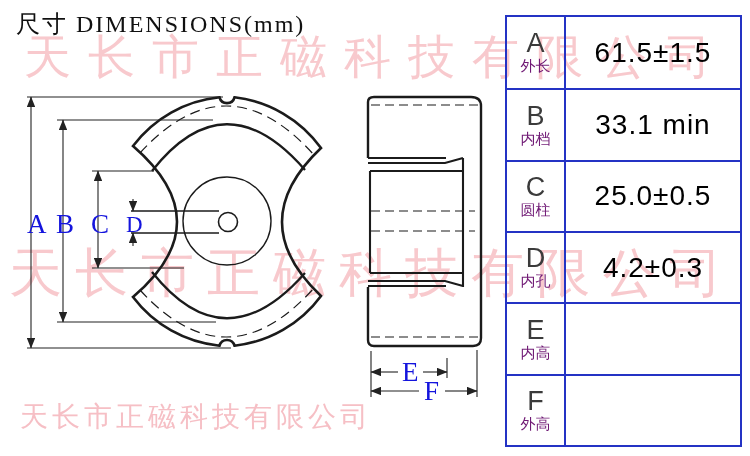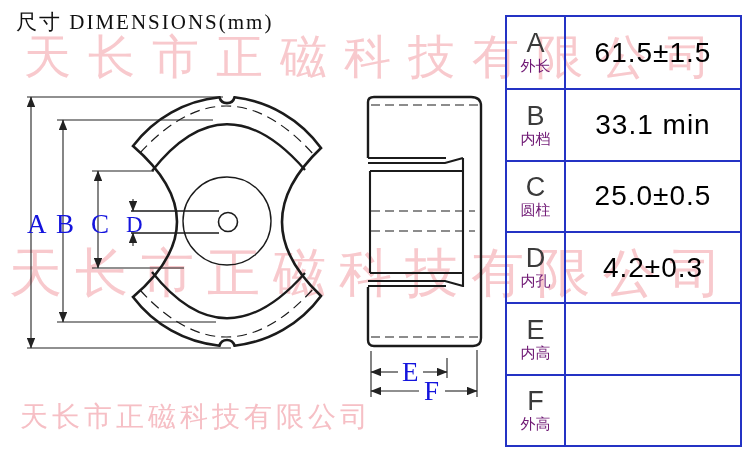--- a/index.html
+++ b/index.html
@@ -11,21 +11,21 @@
   .wm{
     position:absolute;color:#f8c9cd;white-space:nowrap;z-index:0;
     font-family:"Liberation Sans",sans-serif;line-height:1;user-select:none;
   }
   .wm-top{left:24px;top:33px;font-size:47px;letter-spacing:17px;}
   .wm-mid{left:9px;top:246px;font-size:53px;letter-spacing:13px;}
   .wm-bottom{left:20px;top:403px;font-size:28px;letter-spacing:4px;color:#f6bfc5;}
   
   .title{
     position:absolute;left:16px;top:8px;z-index:3;color:#101010;
-    font-family:"Liberation Serif",serif;font-size:21px;letter-spacing:2px;
+    font-family:"Liberation Serif",serif;font-size:24px;letter-spacing:2px;
   }
   
   .drawing{position:absolute;left:0;top:0;z-index:2;}
   .dim-letter{font-family:"Liberation Serif",serif;fill:#1414dd;}
   
   .spec-table{
     position:absolute;left:505px;top:15px;width:233px;height:428px;z-index:2;
     display:grid;grid-template-rows:repeat(6,1fr);
     border:2px solid #2433c4;background:transparent;color:#3b3b3b;
   }

